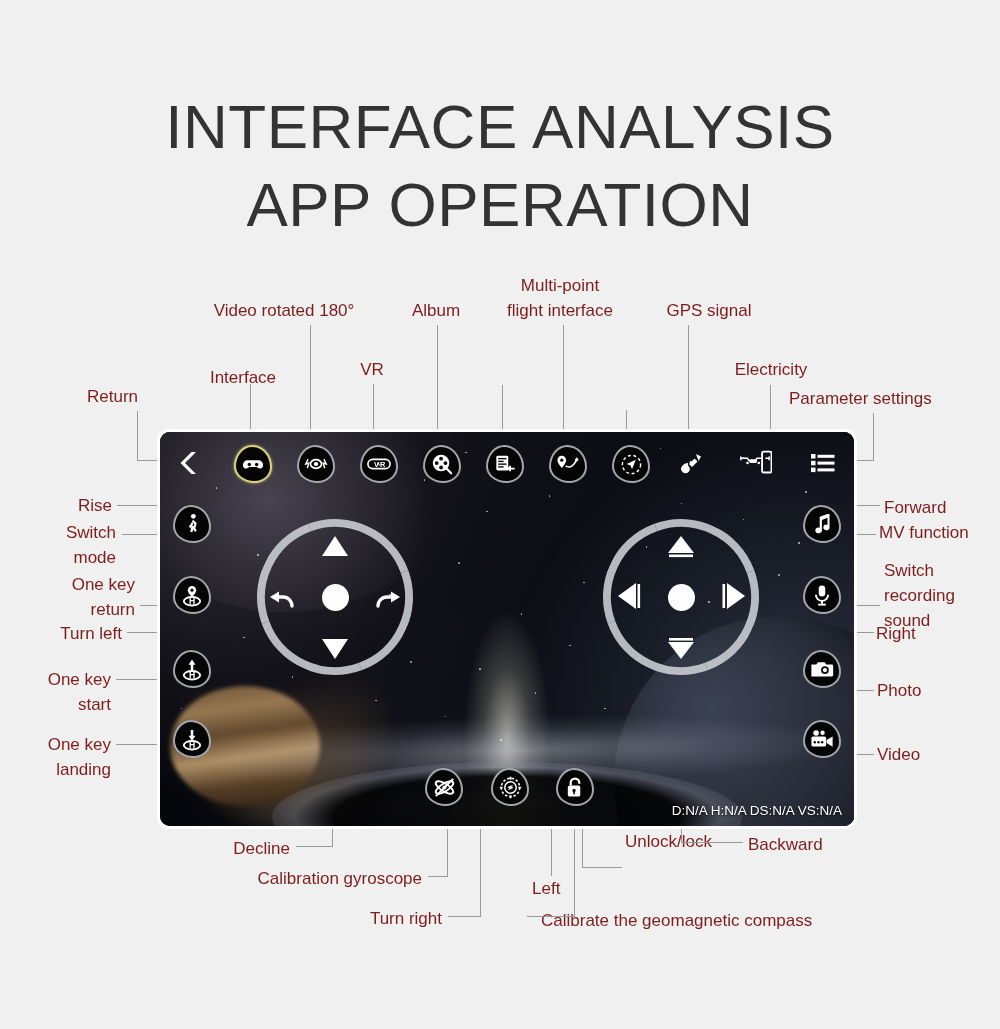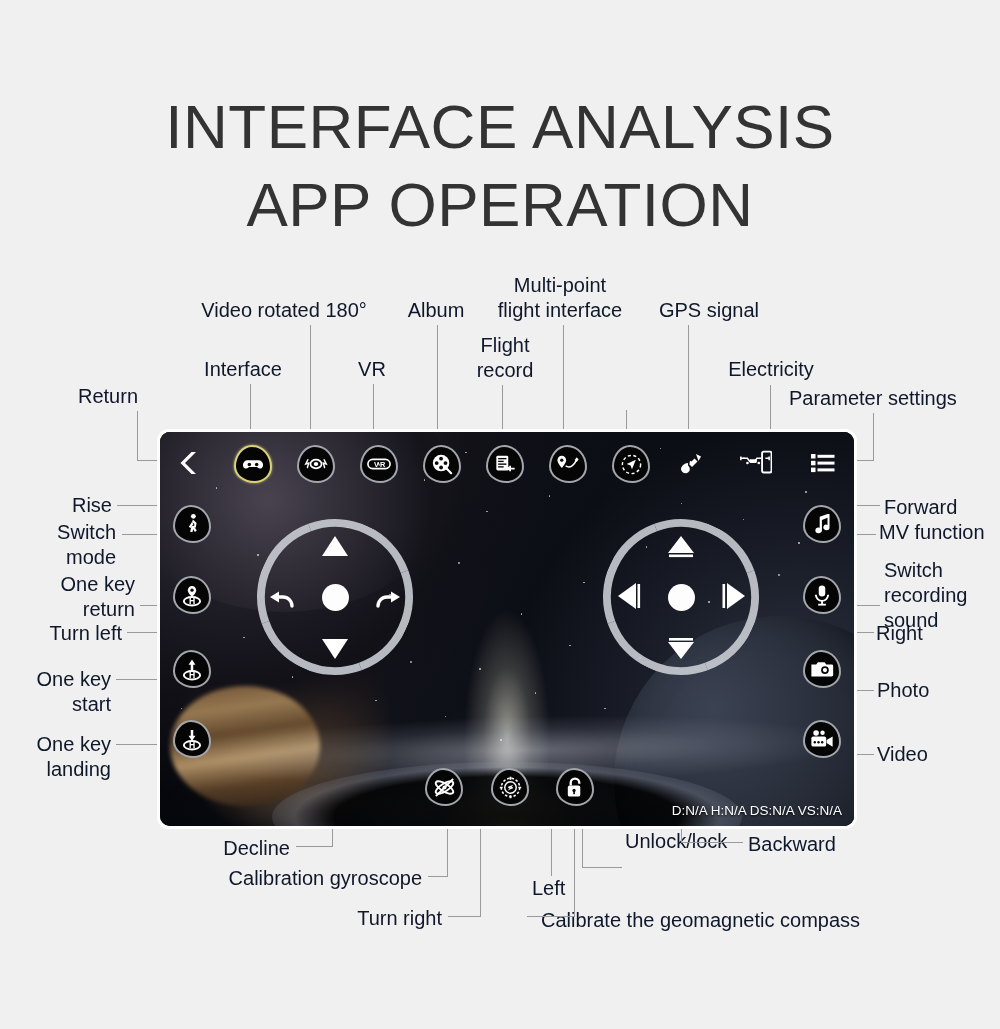--- a/index.html
+++ b/index.html
@@ -21,22 +21,22 @@
     font-weight: 400;
     letter-spacing: 0.5px;
     color: #333333;
     line-height: 78px;
     white-space: nowrap;
   }
 
   
   .lbl {
     position: absolute;
-    color: #0f172a;
-    font-size: 20px;
+    color: #7f1d1d;
+    font-size: 17px;
     line-height: 25px;
     white-space: pre;
   }
   .lbl.c { text-align: center; }
   .lbl.r { text-align: right; }
 
   
   .ln { position: absolute; background: #9a9a9a; }
   .ln.v { width: 1px; }
   .ln.h { height: 1px; }
@@ -151,26 +151,24 @@
 </head>
 <body>
 <div id="root">
 
 <div class="title-block">
   <div class="title-line">INTERFACE ANALYSIS</div>
   <div class="title-line">APP OPERATION</div>
 </div>
 
 <div class="lbl r" style="left:18px; top:384px; width:120px;">Return</div>
-<div class="lbl c" style="left:176px; top:357px; width:134px;">Interface</div>
+<div class="lbl c" style="left:176px; top:365px; width:134px;">Interface</div>
 <div class="lbl c" style="left:178px; top:298px; width:212px;">Video rotated 180°</div>
 <div class="lbl c" style="left:337px; top:357px; width:70px;">VR</div>
 <div class="lbl c" style="left:394px; top:298px; width:84px;">Album</div>
-<div class="lbl c" style="left:463px; top:333px; width:84px;">Flight
-record</div>
 <div class="lbl c" style="left:471px; top:273px; width:178px;">Multi-point
 flight interface</div>
 <div class="lbl c" style="left:650px; top:298px; width:118px;">GPS signal</div>
 <div class="lbl c" style="left:712px; top:357px; width:118px;">Electricity</div>
 <div class="lbl" style="left:789px; top:386px; width:206px;">Parameter settings</div>
 
 <div class="ln v" style="left:137px; top:411px; height:50px;"></div>
 <div class="ln h" style="left:137px; top:460px; width:46px;"></div>
 <div class="dot" style="left:175px; top:457px;"></div>
 

